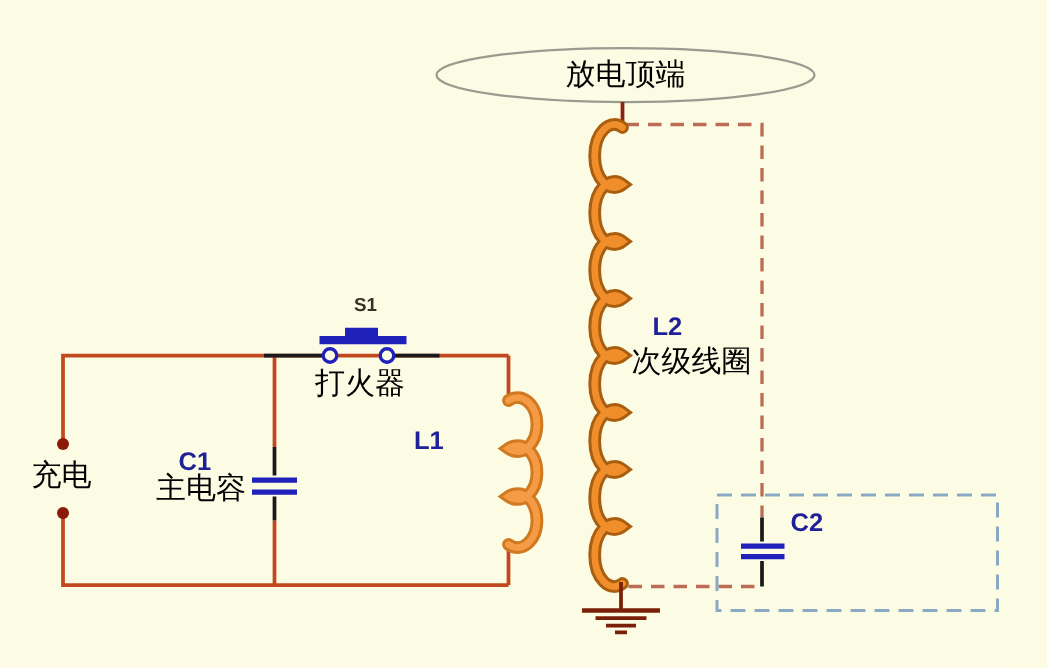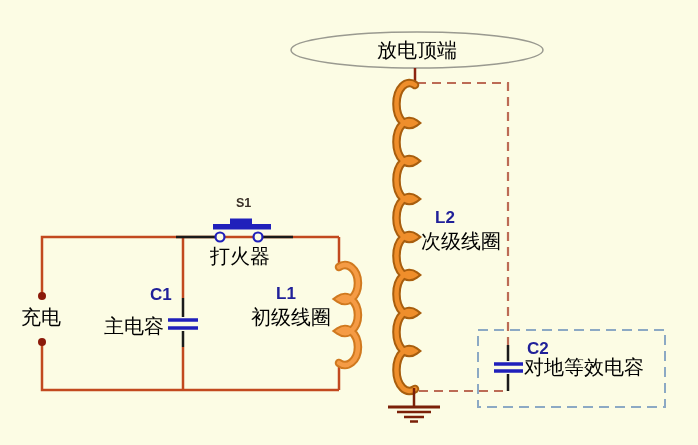--- a/index.html
+++ b/index.html
@@ -108,25 +108,23 @@
     </g>
   </svg>
 
   <div class="lbl" style="left:377px; top:40px;">放电顶端</div>
 
   <div class="ref s1ref" style="left:236px; top:197px;">S1</div>
   <div class="lbl" style="left:210px; top:246px;">打火器</div>
 
   <div class="lbl" style="left:21px; top:307px;">充电</div>
 
-  <div class="ref" style="left:119px; top:286px;margin-left:31px;">C1</div>
+  <div class="ref" style="left:119px; top:299px;">C1</div>
   <div class="lbl" style="left:104px; top:316px;">主电容</div>
 
   <div class="ref" style="left:276px; top:285px;">L1</div>
-  <div class="lbl" style="left:251px; top:307px;">初级线圈</div>
 
   <div class="ref" style="left:435px; top:209px;">L2</div>
   <div class="lbl" style="left:421px; top:231px;">次级线圈</div>
 
   <div class="ref" style="left:527px; top:340px;">C2</div>
-  <div class="lbl" style="left:524px; top:357px;">对地等效电容</div>
 
 </div>
 
 </body></html>

